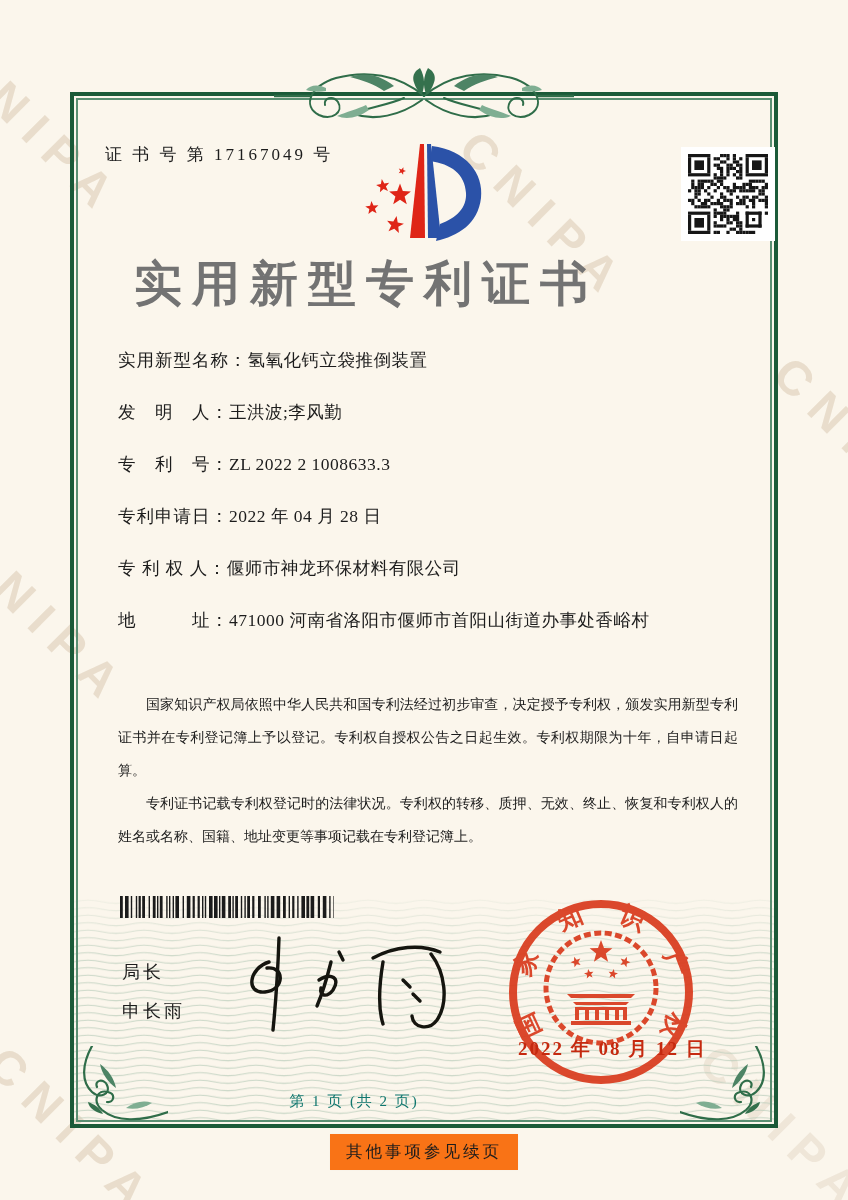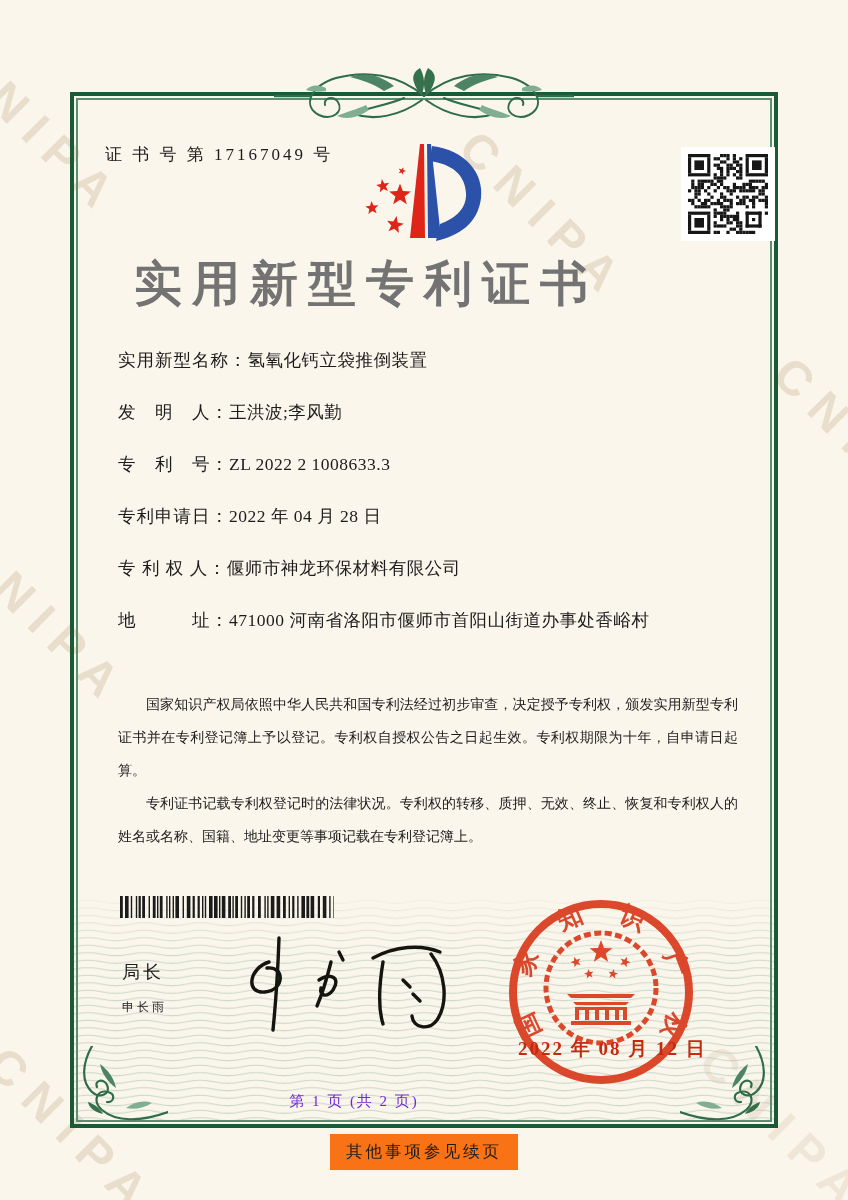--- a/index.html
+++ b/index.html
@@ -42,24 +42,24 @@
   .frow{position:relative;height:52px;font-size:17.5px;}
   .flabel{display:inline-block;letter-spacing:1px;}
   .fvalue{letter-spacing:0.5px;}
   .fpair2{position:absolute;left:332px;top:0;}
   .paras{
     position:absolute;left:118px;top:688px;width:620px;
     font-size:14px;line-height:33px;text-align:justify;
   }
   .paras p{margin:0;text-indent:2em;}
   .sig-title{position:absolute;left:122px;top:960px;font-size:18px;letter-spacing:3px;}
-  .sig-name{position:absolute;left:122px;top:999px;font-size:12px;letter-spacing:3px;}
+  .sig-name{position:absolute;left:122px;top:999px;font-size:18px;letter-spacing:3px;}
   .pageno{
     position:absolute;left:70px;top:1092px;width:568px;text-align:center;
-    font-size:15px;letter-spacing:2px;color:#6d28d9;
+    font-size:15px;letter-spacing:2px;color:#0f766e;
   }
   .contnote{
     position:absolute;left:330px;top:1134px;background:#f97316;
     padding:7px 16px;font-size:16.5px;letter-spacing:3px;z-index:3;
     box-shadow:0 0 2px rgba(0,0,0,0.03);
   }
   .qr-pad{position:absolute;left:681px;top:147px;width:94px;height:94px;background:#fff;z-index:2;}
   .seal-date{
     position:absolute;left:518px;top:1036px;width:200px;z-index:4;
     font-size:19px;font-weight:bold;letter-spacing:2px;color:#c5290f;

